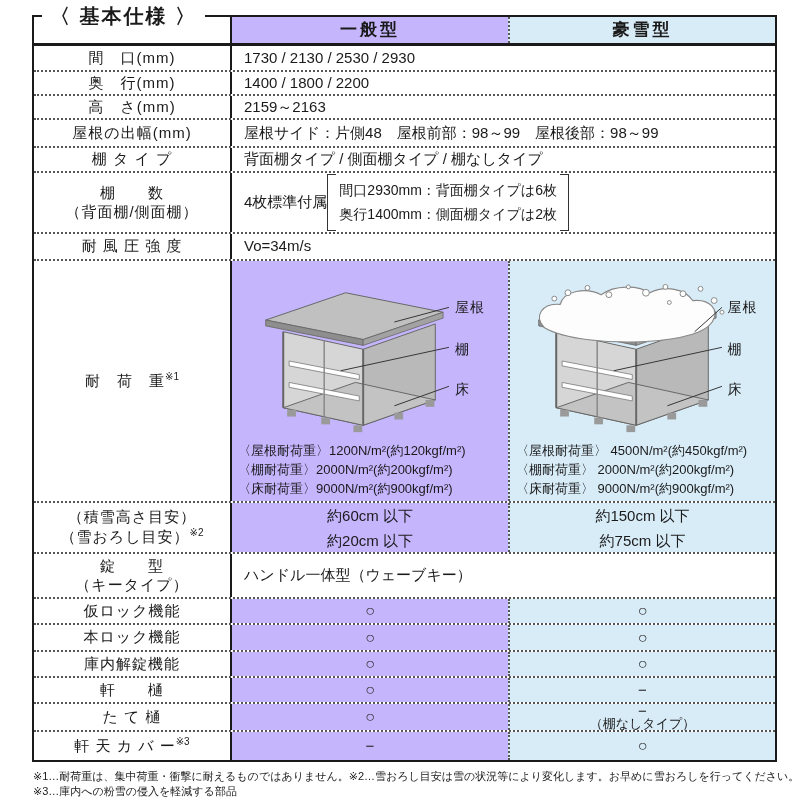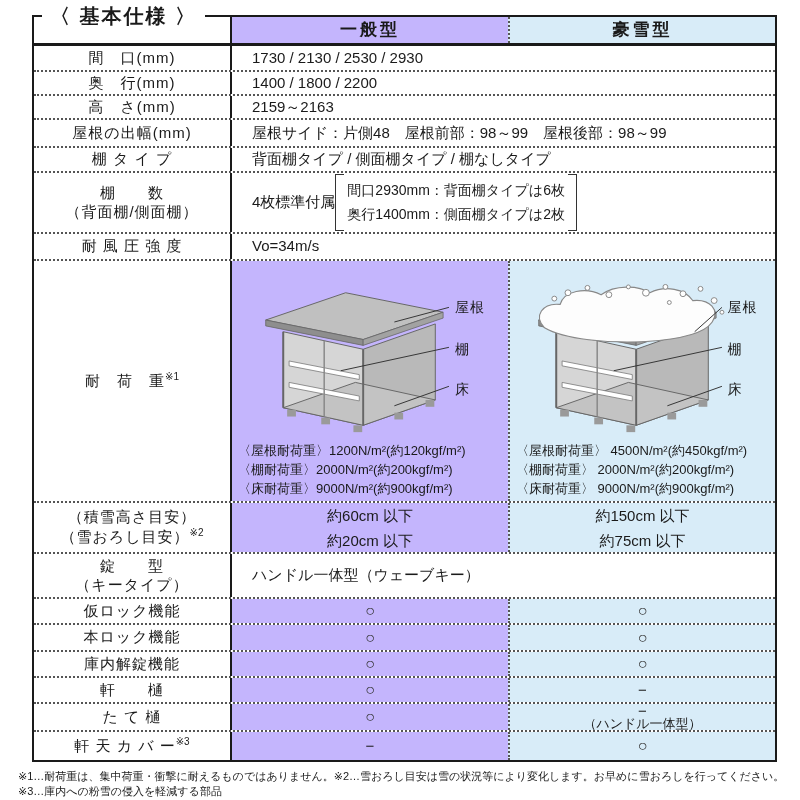--- a/index.html
+++ b/index.html
@@ -9,21 +9,21 @@
 
   .table-wrap { position:absolute; left:32px; top:15px; width:745px; border:2px solid #1a1a1a; background:#fff; }
   .title { position:absolute; top:-14px; left:8px; background:#fff; padding:0 8px; font-size:20px; font-weight:bold; letter-spacing:2px; line-height:26px; }
 
   .row { display:flex; align-items:stretch; border-bottom:2px dotted #555; }
   .row:last-child { border-bottom:none; }
   .row.header { border-bottom:3px solid #1a1a1a; }
 
   .cell { display:flex; align-items:center; justify-content:center; font-size:15px; line-height:1.25; }
   .cell.label { width:198px; border-right:2px solid #1a1a1a; flex-direction:column; text-align:center; letter-spacing:1px; padding:2px 4px; }
-  .cell.span { flex:1; justify-content:flex-start; padding-left:20px; }
+  .cell.span { flex:1; justify-content:flex-start; padding-left:12px; }
   .cell.c1 { width:276px; }
   .cell.c2 { flex:1; border-left:2px dotted #555; }
   .hdr { font-weight:bold; font-size:17px; letter-spacing:3px; }
   .bg-g { background:#c4b5fd; }
   .bg-s { background:#d8ecf8; }
 
   .note { font-size:10px; vertical-align:super; letter-spacing:0; }
 
   
   .tanasu-val { display:flex; align-items:center; }
@@ -36,21 +36,21 @@
   .cell.loadcell { flex-direction:column; justify-content:center; padding-top:18px; }
   .fig { position:relative; width:250px; height:154px; flex:none; }
   .fig-label { position:absolute; left:210px; font-size:14px; letter-spacing:1px; white-space:nowrap; }
   .fl-roof { top:16px; } .fl-shelf { top:58px; } .fl-floor { top:98px; }
   .loads { width:100%; padding:4px 2px 0 6px; font-size:13px; line-height:19px; letter-spacing:0; }
 
   .center-lines { text-align:center; line-height:25px; }
   .circle { font-size:16px; color:#333; }
   .dash { font-size:15px; }
 
-  .footnotes { position:absolute; left:18px; top:769px; width:760px; font-size:11px; line-height:15px; white-space:nowrap; letter-spacing:0; }
+  .footnotes { position:absolute; left:33px; top:769px; width:760px; font-size:11px; line-height:15px; white-space:nowrap; letter-spacing:0; }
 </style>
 </head>
 <body>
 
 <div class="page">
   <div class="table-wrap">
     <div class="title">〈 基本仕様 〉</div>
 
     <div class="row header" style="height:29px">
       <div class="cell label"></div>
@@ -241,21 +241,21 @@
       <div class="cell c1 bg-g circle">○</div>
       <div class="cell c2 bg-s dash">−</div>
     </div>
 
     <div class="row" style="height:28px">
       <div class="cell label">た て 樋</div>
       <div class="cell c1 bg-g circle">○</div>
       <div class="cell c2 bg-s">
         <div class="center-lines" style="line-height:13px; font-size:13px;">
           <div class="dash">−</div>
-          <div>（ハンドル一体型）</div>
+          <div>（棚なしタイプ）</div>
         </div>
       </div>
     </div>
 
     <div class="row" style="height:28px">
       <div class="cell label">
         <span><span>軒 天 カ バ ー</span><span class="note">※3</span></span>
       </div>
       <div class="cell c1 bg-g dash">−</div>
       <div class="cell c2 bg-s circle">○</div>

